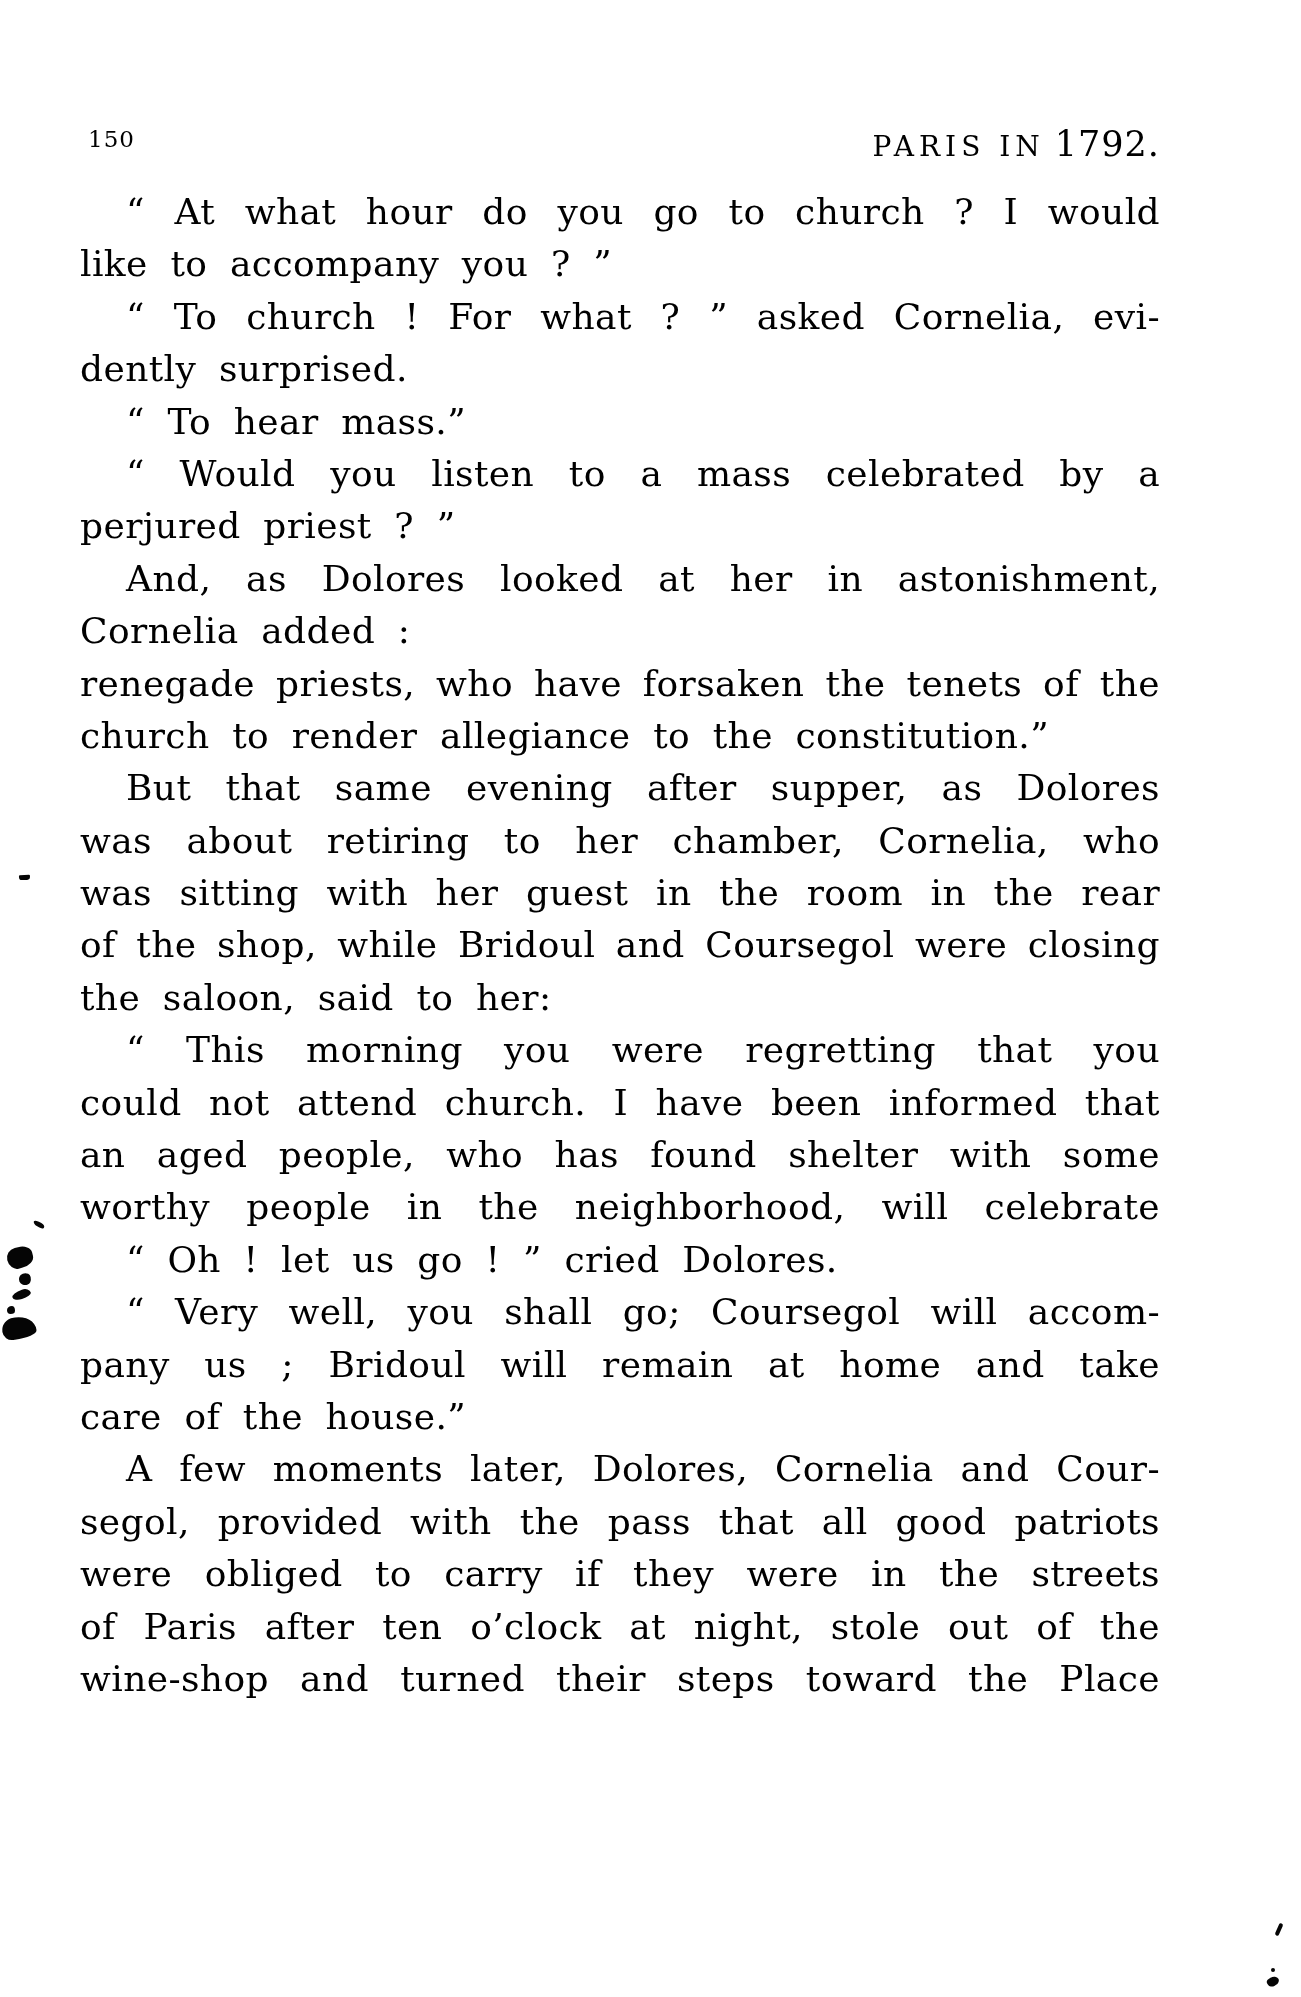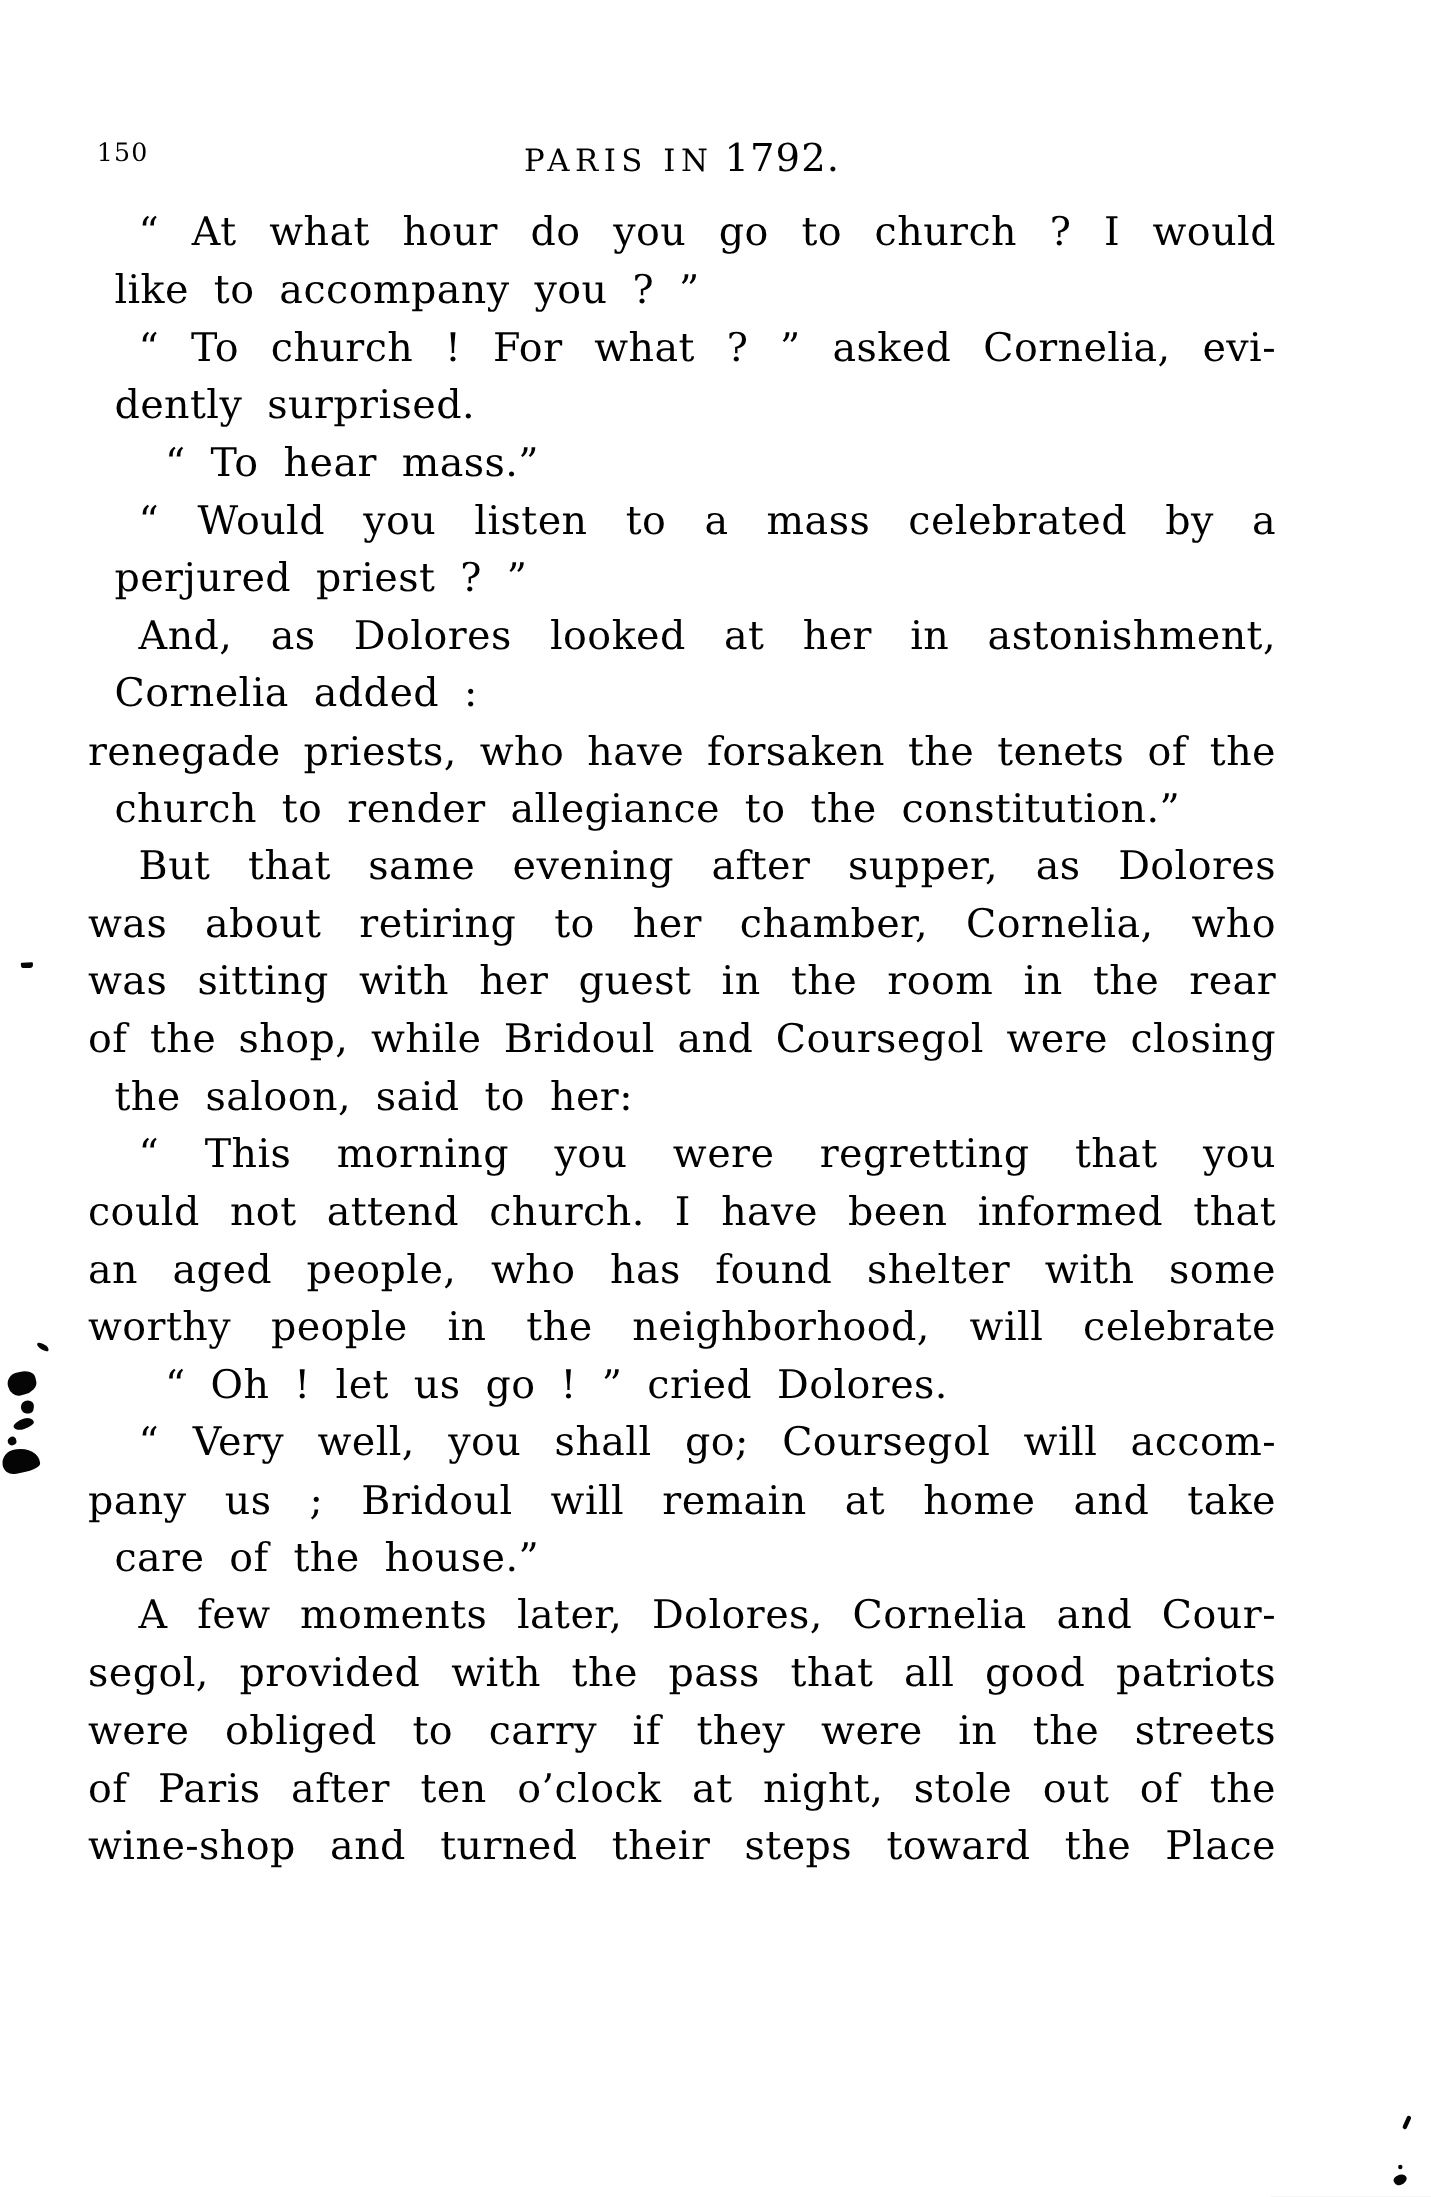--- a/index.html
+++ b/index.html
@@ -10,41 +10,40 @@
     overflow:hidden;
     font-family:"DejaVu Serif","Liberation Serif",serif;
     color:#000;
   }
   .header{position:absolute;top:124px;left:80px;width:1080px;height:50px;}
   .page-number{
     position:absolute;left:8px;top:2px;
     font-size:23px;letter-spacing:1px;
   }
   .running-title{
-    text-align:center;
+    text-align:right;
     white-space:nowrap;
   }
   .title-caps{font-size:28px;letter-spacing:5px;}
   .title-year{font-size:35px;letter-spacing:1px;margin-left:10px;}
 
   .text-block{
     position:absolute;top:186px;left:80px;width:1080px;
     font-size:36px;line-height:52.4px;
     letter-spacing:0.4px;
   }
   .line{height:52.4px;overflow:hidden;}
   .line.justify{
     text-align:justify;
     text-align-last:justify;
     word-spacing:0.08em;
   }
   .line.para-end{
     text-align:left;
     word-spacing:0.30em;
-    margin-left:24px;
   }
   .line.indent{text-indent:46px;}
 
   
   .mark{position:absolute;background:#050505;}
   .dash-mark{
     left:19px;top:875px;width:11px;height:5px;
     border-radius:1px 1px 3px 3px;transform:rotate(-2deg);
   }
   .smudge{border-radius:60% 40% 55% 45%/50% 60% 40% 50%;}

